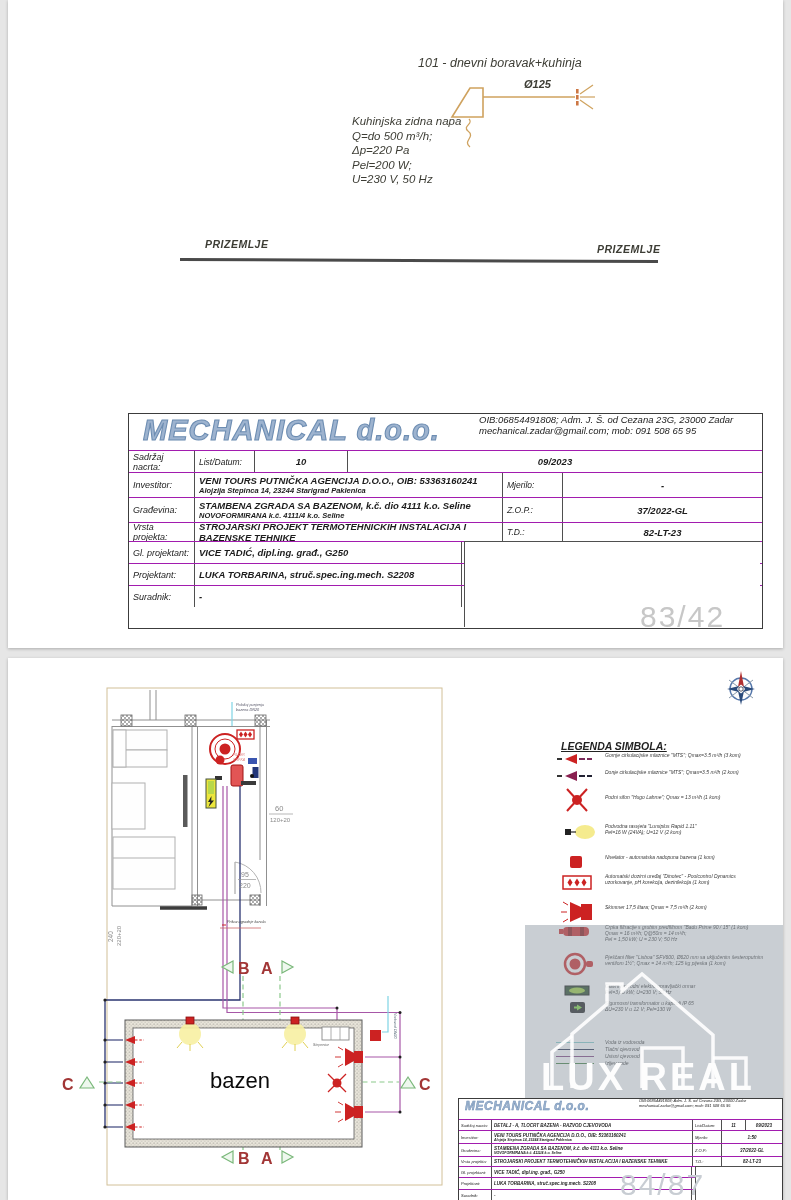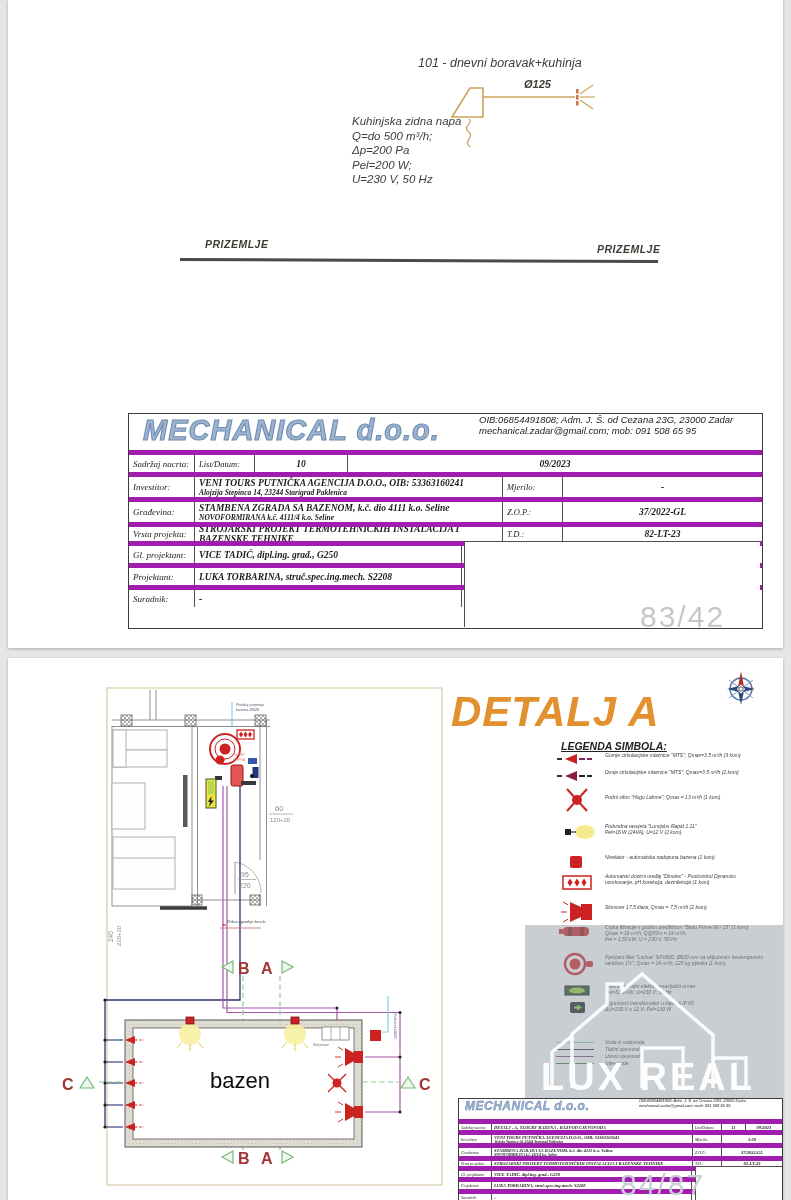--- a/index.html
+++ b/index.html
@@ -10,21 +10,21 @@
   #page2{top:658px;height:542px;overflow:hidden;}
 
   .abs{position:absolute;}
   .hand{font-style:italic;color:#3d3d35;}
 
   
   .tb{position:absolute;border:1.5px solid #3c3c3c;font-style:italic;color:#1c1c1c;background:#fff;box-sizing:border-box;}
   .tb .hdr{display:flex;align-items:flex-start;box-sizing:border-box;gap:44px;}
   .mech-logo{font-weight:bold;font-style:italic;color:#9db3cf;-webkit-text-stroke:1.1px #6d8db2;
     letter-spacing:1px;white-space:nowrap;}
-  .tb .r{display:flex;border-top:5px solid #a21caf;box-sizing:border-box;font-family:Liberation Serif, serif;}
+  .tb .r{display:flex;border-top:1px solid #a21caf;box-sizing:border-box;}
   .tb .c{border-right:1px solid #4f4f4f;box-sizing:border-box;display:flex;flex-direction:column;
     justify-content:center;overflow:hidden;padding:0 4px;}
   .tb .c:last-child{border-right:none;}
   .tb .cc{align-items:center;text-align:center;}
   .sig{position:absolute;border-left:1px solid #4f4f4f;border-top:1px solid #4f4f4f;background:#fff;box-sizing:border-box;}
 
   
   #tb1{left:120px;top:413px;width:635px;height:216px;}
   #tb1 .hdr{height:36px;}
   #tb1 .mech-logo{font-size:29px;padding-left:14px;width:292px;}
@@ -85,21 +85,21 @@
         <line x1="140" y1="14" x2="153" y2="5" stroke="#cfa25e" stroke-width="1.2"></line>
         <line x1="140" y1="17" x2="155" y2="17" stroke="#cfa25e" stroke-width="1.2"></line>
         <line x1="140" y1="20" x2="153" y2="29" stroke="#cfa25e" stroke-width="1.2"></line>
       </g>
       <path d="M 30 67 C 22 61 36 57 28 51 C 22 46 34 44 29 39" fill="none" stroke="#cfa25e" stroke-width="1.3"></path>
     </svg>
 
     <div class="abs hand" style="left:344px;top:114px;font-size:11.5px;line-height:14.5px;">
       <div>Kuhinjska zidna napa</div>
       <div>Q=do 500 m³/h;</div>
-      <div>Δp=200 Pa</div>
+      <div>Δp=220 Pa</div>
       <div>Pel=200 W;</div>
       <div>U=230 V, 50 Hz</div>
     </div>
 
     <div class="abs hand" style="left:197px;top:238px;font-size:10.5px;font-weight:bold;letter-spacing:.5px;">PRIZEMLJE</div>
     <div class="abs hand" style="left:589px;top:243px;font-size:10.5px;font-weight:bold;letter-spacing:.5px;">PRIZEMLJE</div>
     <div class="abs" style="left:172px;top:259px;width:478px;height:2.5px;background:#4a4a4a;transform:rotate(.25deg);"></div>
 
     <div class="tb" id="tb1">
       <div class="hdr">
@@ -155,21 +155,20 @@
         <div style="flex:1;"></div>
       </div>
       <div class="sig" style="left:335px;top:127px;width:296px;height:86px;"></div>
     </div>
 
     <div class="pagenum" style="left:632px;top:600px;">83/42</div>
   </div>
 
   <div class="page" id="page2">
 
-    <div class="detalj">DETALJ A</div>
 
     <svg class="abs" style="left:717px;top:12px;" width="32" height="36" viewBox="0 0 32 36">
       <circle cx="16" cy="19" r="11" fill="#fdfdfd" stroke="#5577aa" stroke-width="1.4"></circle>
       <line x1="4" y1="10" x2="28" y2="28" stroke="#8899aa" stroke-width="1"></line>
       <line x1="28" y1="10" x2="4" y2="28" stroke="#8899aa" stroke-width="1"></line>
       <polygon points="16,1 19,17 16,14.5 13,17" fill="#b03030"></polygon>
       <polygon points="16,35 19,21 16,23.5 13,21" fill="#2a4a7a"></polygon>
       <polygon points="2,19 14,16 12,19 14,22" fill="#2a4a7a"></polygon>
       <polygon points="30,19 18,16 20,19 18,22" fill="#2a4a7a"></polygon>
       <circle cx="16" cy="19" r="2.2" fill="#fff" stroke="#334" stroke-width=".8"></circle>

